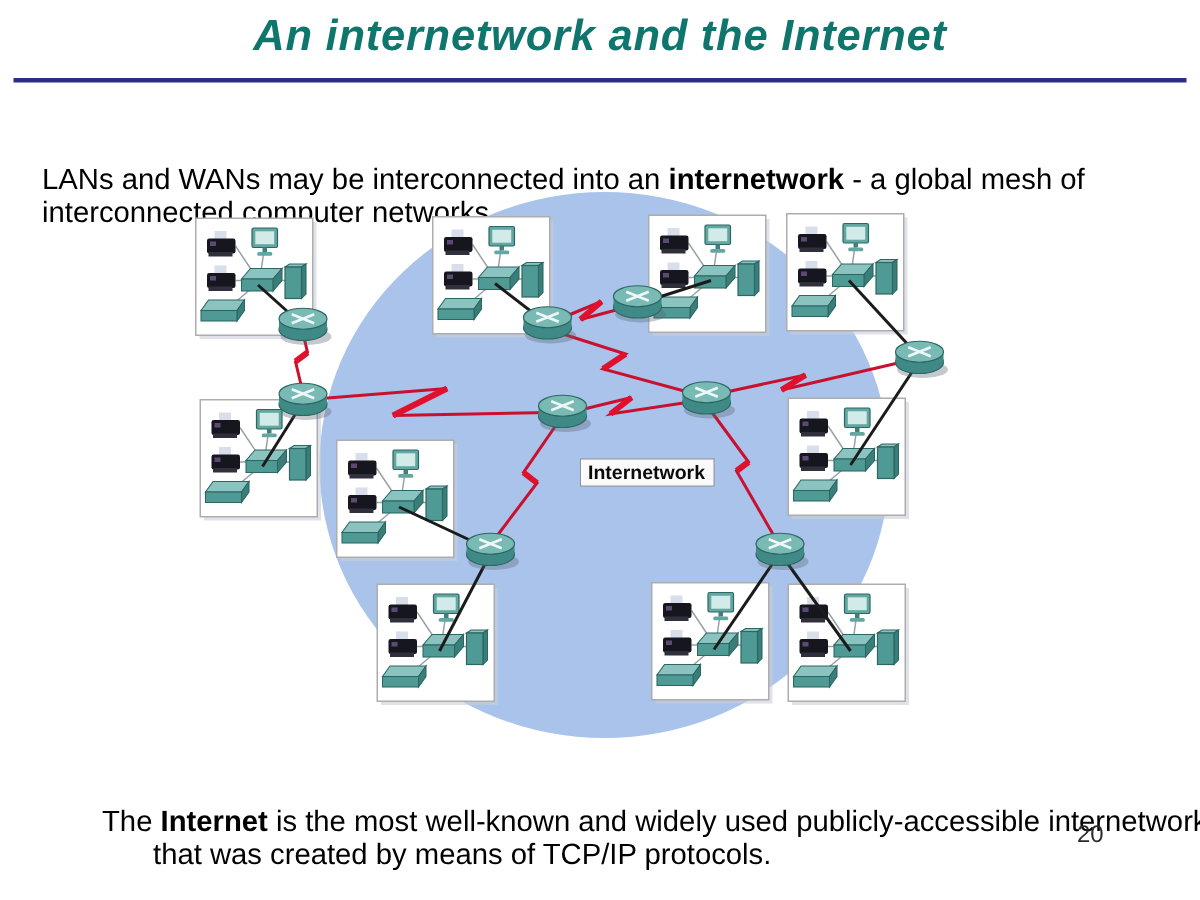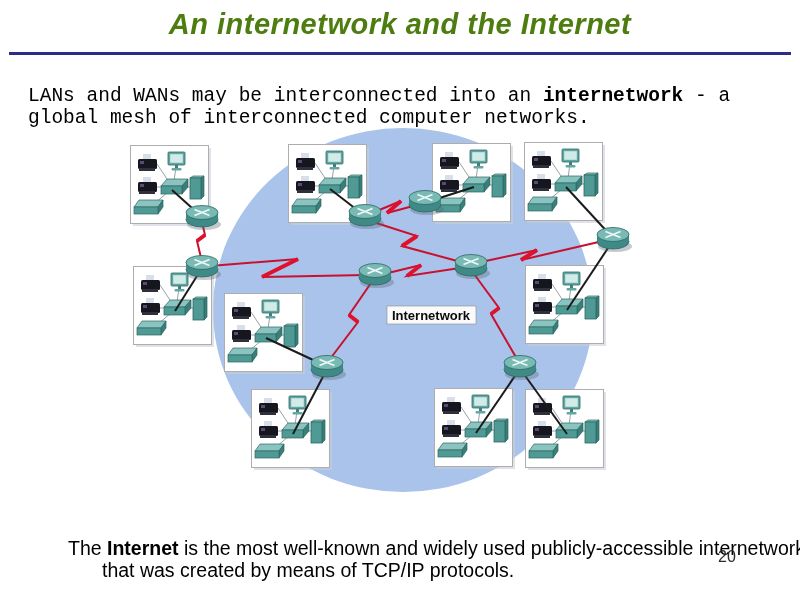--- a/index.html
+++ b/index.html
@@ -2,30 +2,30 @@
 <html><head>
 <meta charset="utf-8">
 <style>
   html,body{margin:0;padding:0;}
   body{
     width:800px;height:600px;position:relative;overflow:hidden;
     background:#ffffff;font-family:"Liberation Sans",sans-serif;
   }
   .slide-title{
     position:absolute;top:8px;left:0;width:800px;text-align:center;
-    font-size:29px;font-weight:bold;font-style:italic;color:#4d7c0f;
+    font-size:29px;font-weight:bold;font-style:italic;color:#0f766e;
     letter-spacing:0.5px;
   }
   .title-rule{
     position:absolute;top:52px;left:9px;width:782px;height:3px;
     background:#2d2d87;
   }
   .intro-text{
-    position:absolute;left:28px;top:65px;width:722px;
-    font-size:19.5px;line-height:22px;color:#000;font-family:Liberation Mono, monospace;
+    position:absolute;left:28px;top:89px;width:722px;
+    font-size:19.5px;line-height:22px;color:#000;
   }
   .footer-text{
     position:absolute;left:28px;top:517px;width:745px;
     font-size:19.5px;line-height:22px;color:#000;
     padding-left:34px;text-indent:-34px;box-sizing:border-box;margin-left:40px;
   }
   .bold-word{font-weight:bold;}
   .page-number{
     position:absolute;left:718px;top:548px;width:40px;
     font-size:16px;color:#2b2b2b;

